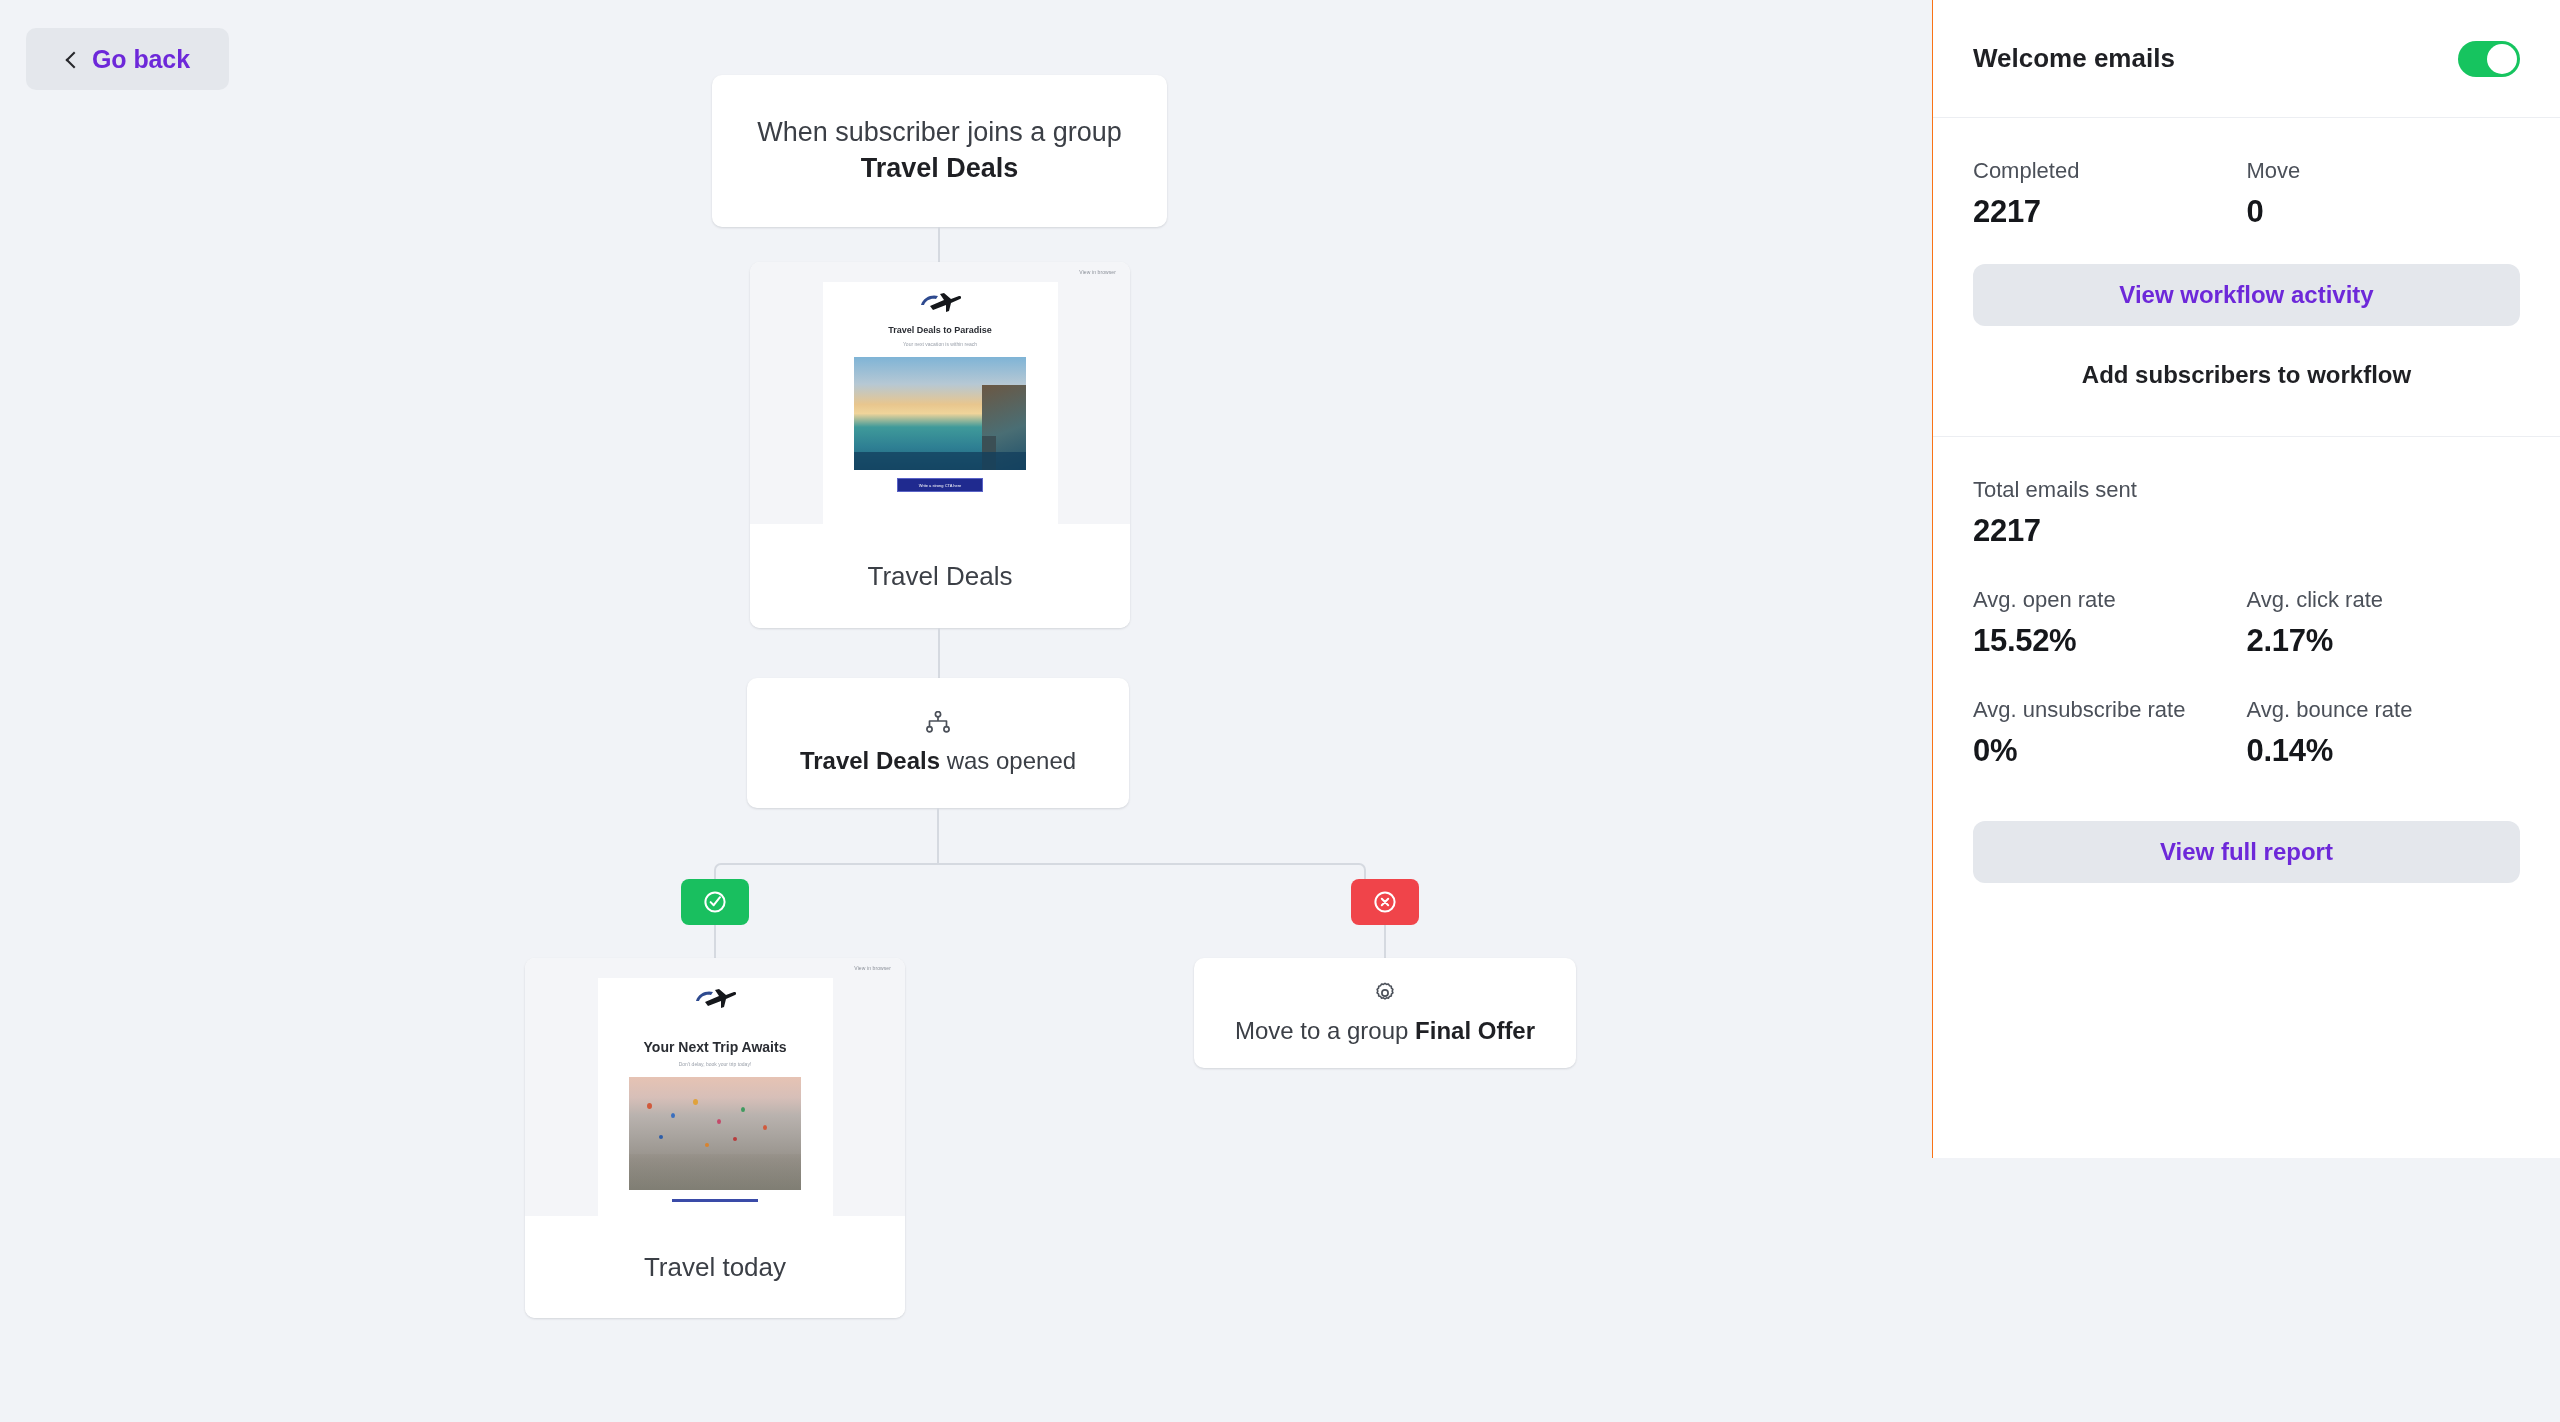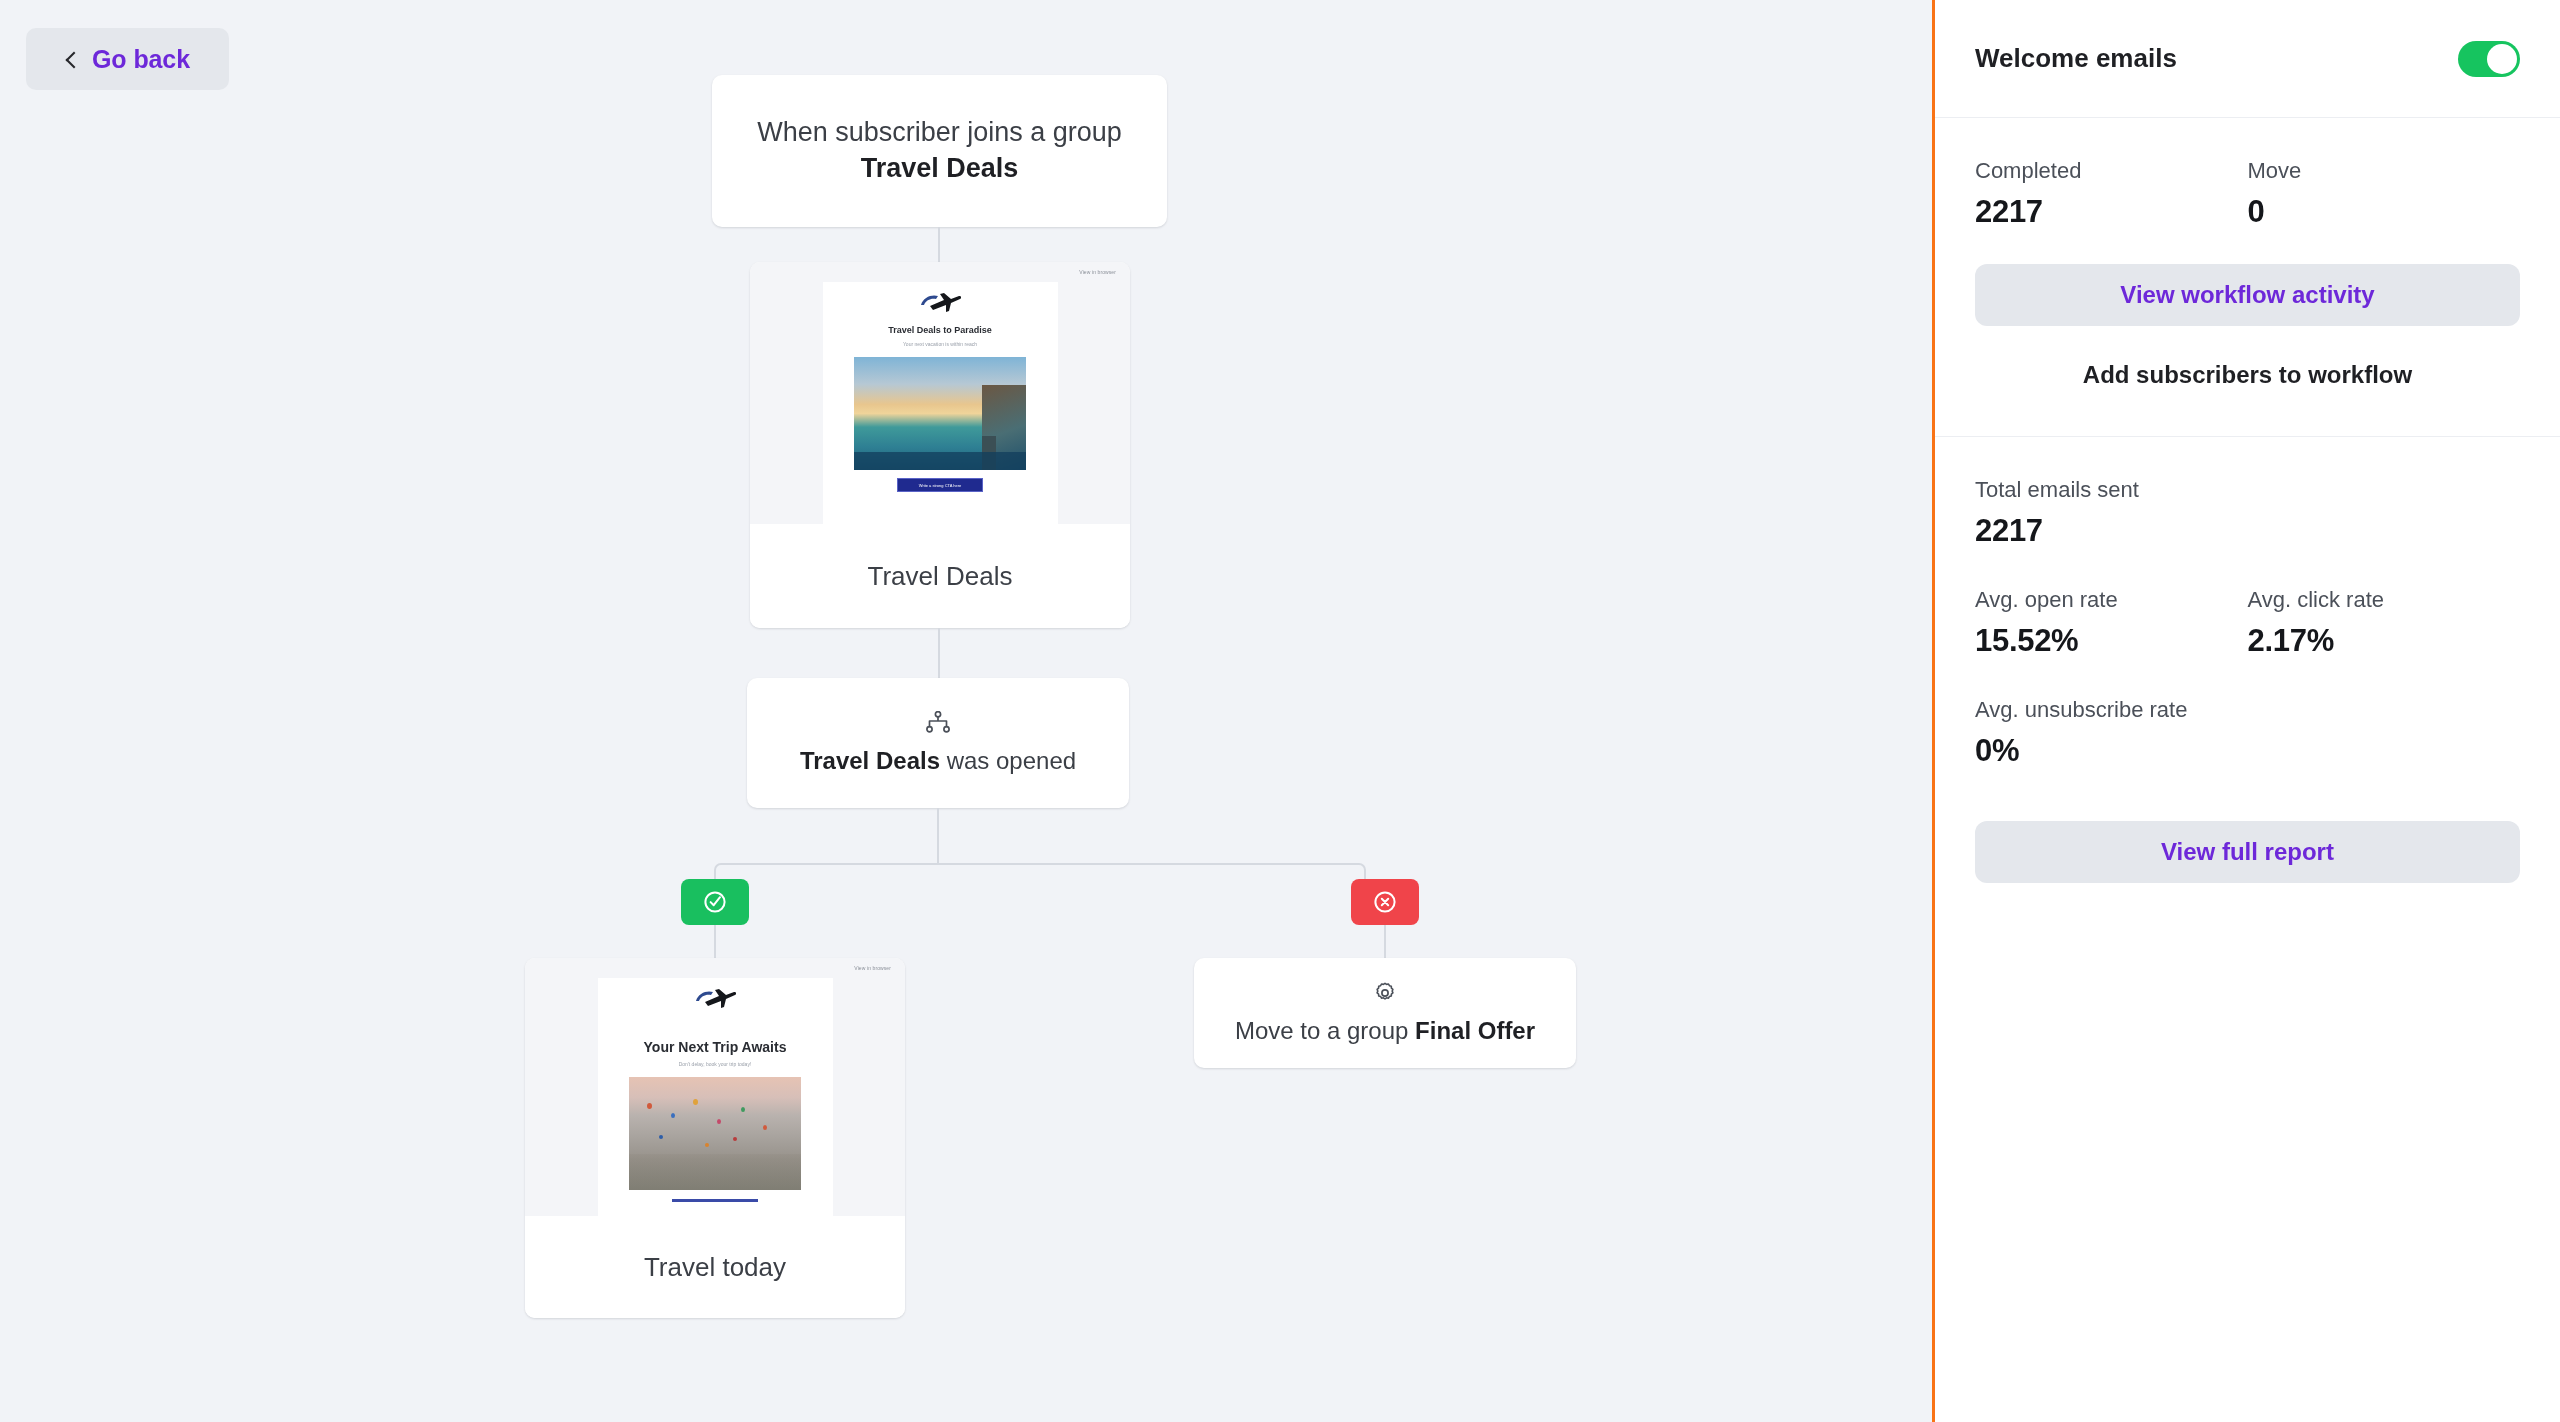--- a/index.html
+++ b/index.html
@@ -139,23 +139,23 @@
     width: 68px; height: 46px;
     border-radius: 8px;
     display: flex; align-items: center; justify-content: center;
     cursor: pointer;
   }
   .badge-yes { left: 681px; top: 879px; background: #19bf5f; }
   .badge-no  { left: 1351px; top: 879px; background: #f0444a; }
 
   
   .panel {
-    width: 628px; height: 1422px;
+    width: 628px; height: 1158px;
     background: #ffffff;
-    border-left: 3px solid #f97316;
+    border-left: 1px solid #f97316;
     position: relative;
   }
   .panel-head {
     height: 118px;
     border-bottom: 1px solid #eceef2;
     display: flex; align-items: center; justify-content: space-between;
     padding: 0 40px;
   }
   .panel-title { font-size: 26px; font-weight: 700; color: #1f2024; }
   .toggle {
@@ -360,20 +360,24 @@
           <div class="stat-label">Avg. click rate</div>
           <div class="stat-value">2.17%</div>
         </div>
       </div>
 
       <div class="grid2">
         <div class="stat">
           <div class="stat-label">Avg. unsubscribe rate</div>
           <div class="stat-value">0%</div>
         </div>
+        <div class="stat">
+          <div class="stat-label">Avg. bounce rate</div>
+          <div class="stat-value">0.14%</div>
+        </div>
       </div>
 
       <div class="btn-grey" style="margin-top:52px;">
         <span>View full report</span>
       </div>
     </div>
 
   </div>
 </div>
 

